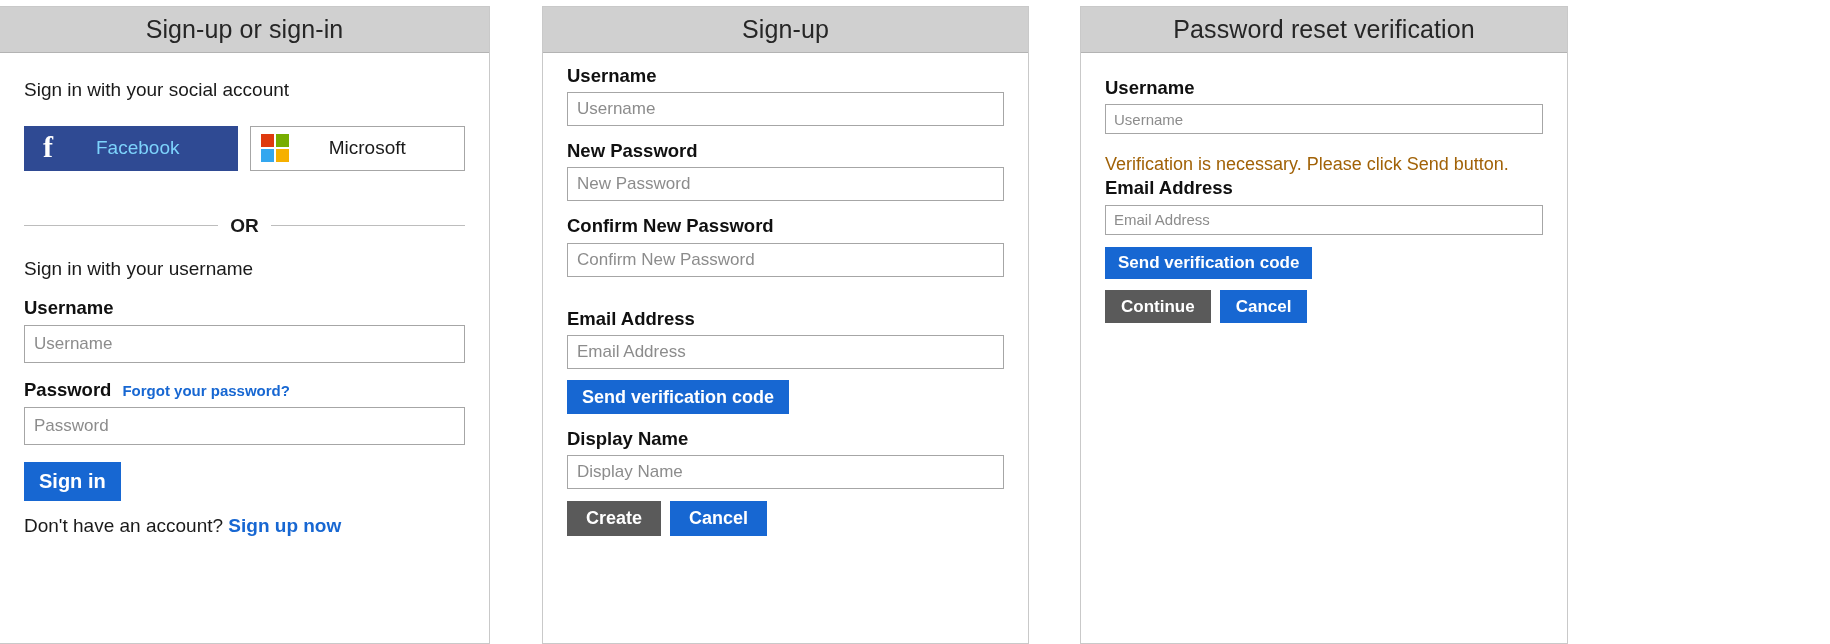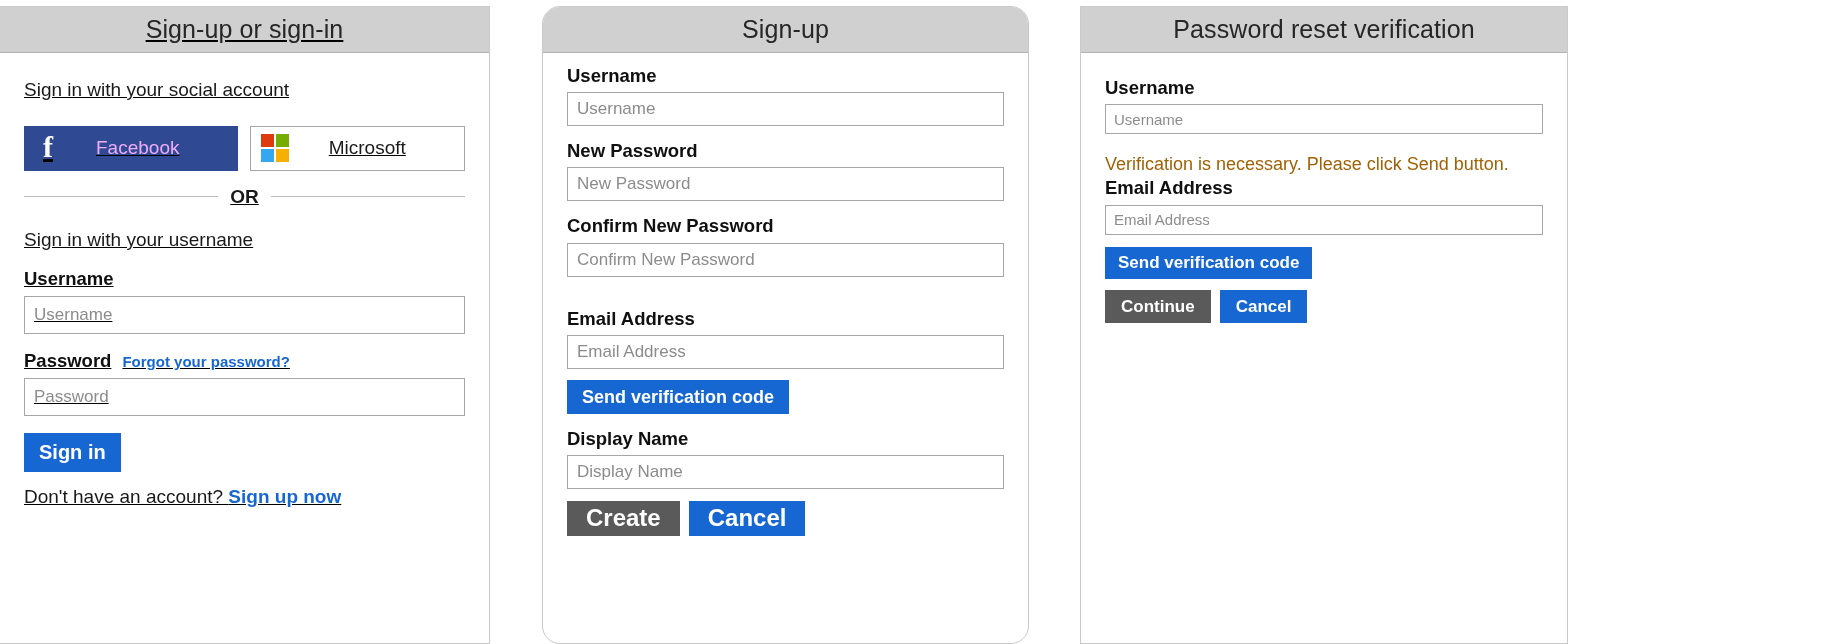--- a/index.html
+++ b/index.html
@@ -22,22 +22,22 @@
 
   
   .panel {
     position: absolute;
     top: 6px;
     background: #ffffff;
     border: 1px solid #c9c9c9;
     box-sizing: border-box;
     overflow: hidden;
   }
-  .panel-1 { left: 0px;    width: 490px; height: 638px; border-left: none; text-decoration: underline; }
-  .panel-2 { left: 542px;  width: 487px; height: 638px; border-radius: 18px; }
+  .panel-1 { left: 0px;    width: 490px; height: 638px; border-left: none; }
+  .panel-2 { left: 542px;  width: 487px; height: 638px; }
   .panel-3 { left: 1080px; width: 488px; height: 638px; }
 
   .panel-header {
     background: #d0d0d0;
     border-bottom: 1px solid #b3b3b3;
     height: 46px;
     display: flex;
     align-items: center;
     justify-content: center;
     box-sizing: border-box;
@@ -122,21 +122,21 @@
     color: #ffffff;
     border-radius: 0;
     line-height: 1;
     box-sizing: border-box;
   }
   .btn-primary { background: #1767d2; }
   .btn-grey    { background: #5a5a5a; }
 
   .btn-signin { font-size: 20px; padding: 0 15px; height: 39px; }
   .btn-send-2 { font-size: 18px; padding: 0 15px; height: 34px; }
-  .btn-create { font-size: 24px; padding: 0 19px; height: 35px; }
+  .btn-create { font-size: 18px; padding: 0 19px; height: 35px; }
   .btn-send-3 { font-size: 17px; padding: 0 13px; height: 32px; }
   .btn-cont-3 { font-size: 17px; padding: 0 16px; height: 33px; }
 
   .btn-row { display: flex; gap: 9px; }
 
   
   .social-row { display: flex; gap: 12px; }
   .fb-btn {
     width: 214px;
     height: 45px;
@@ -152,21 +152,21 @@
     color: #ffffff;
     font-size: 30px;
     font-weight: 700;
     font-family: "Liberation Serif", serif;
     line-height: 1;
     padding-bottom: 2px;
   }
   .fb-label {
     flex: 1;
     text-align: center;
-    color: #f0abfc;
+    color: #7dd3fc;
     font-size: 19px;
     font-weight: 400;
     padding-right: 34px;
   }
   .ms-btn {
     width: 216px;
     height: 45px;
     background: #ffffff;
     border: 1px solid #a6a6a6;
     display: flex;
@@ -250,21 +250,21 @@
           <span class="ms-logo">
             <i class="ms-r"></i>
             <i class="ms-g"></i>
             <i class="ms-b"></i>
             <i class="ms-y"></i>
           </span>
           <span class="ms-label">Microsoft</span>
         </div>
       </div>
 
-      <div class="or-divider" style="margin-top:16px;">
+      <div class="or-divider" style="margin-top:45px;">
         <span class="rule"></span>
         <span class="or-text">OR</span>
         <span class="rule"></span>
       </div>
 
       <p class="section-lead" style="margin-top:23px;margin-bottom:0;">Sign in with your username</p>
 
       <p class="field-label" style="margin-top:16px;margin-bottom:6px;">Username</p>
       <input class="text-input inp-p1" type="text" value="" placeholder="Username" style="">
 

